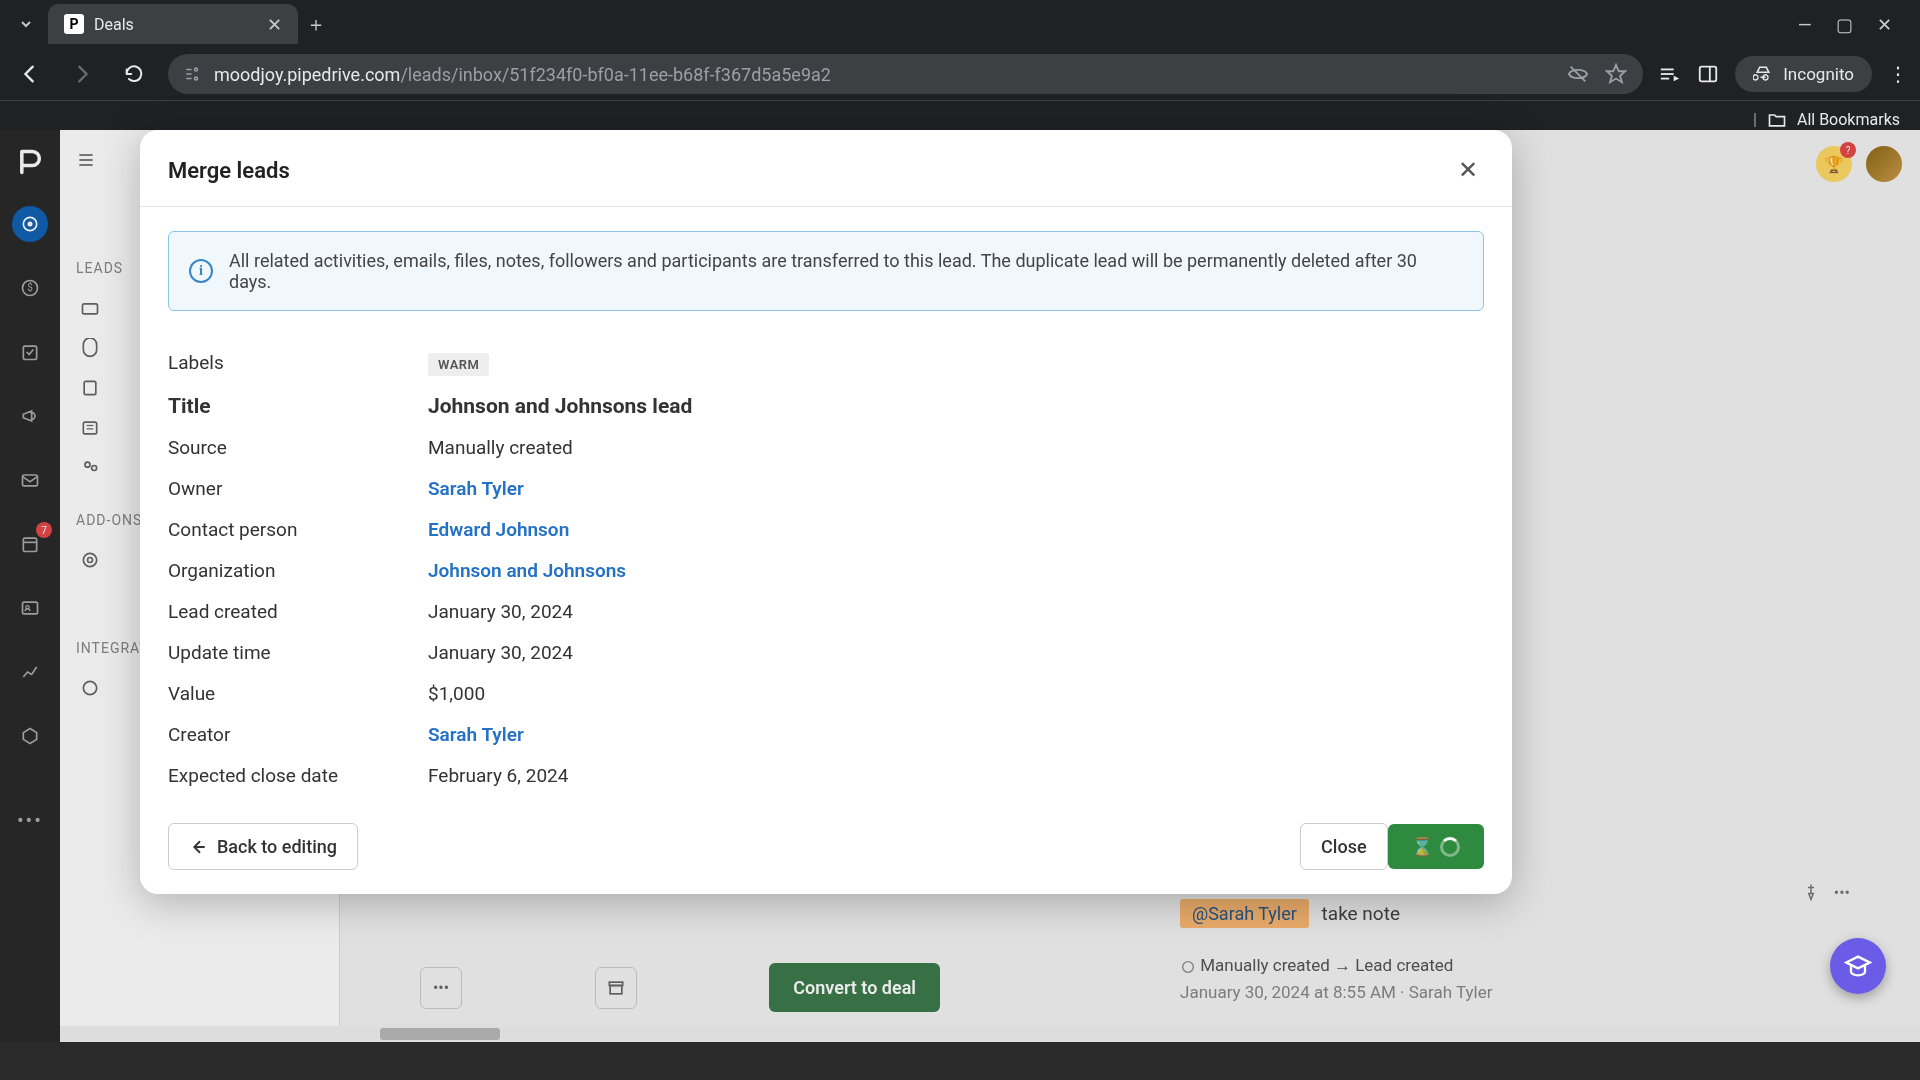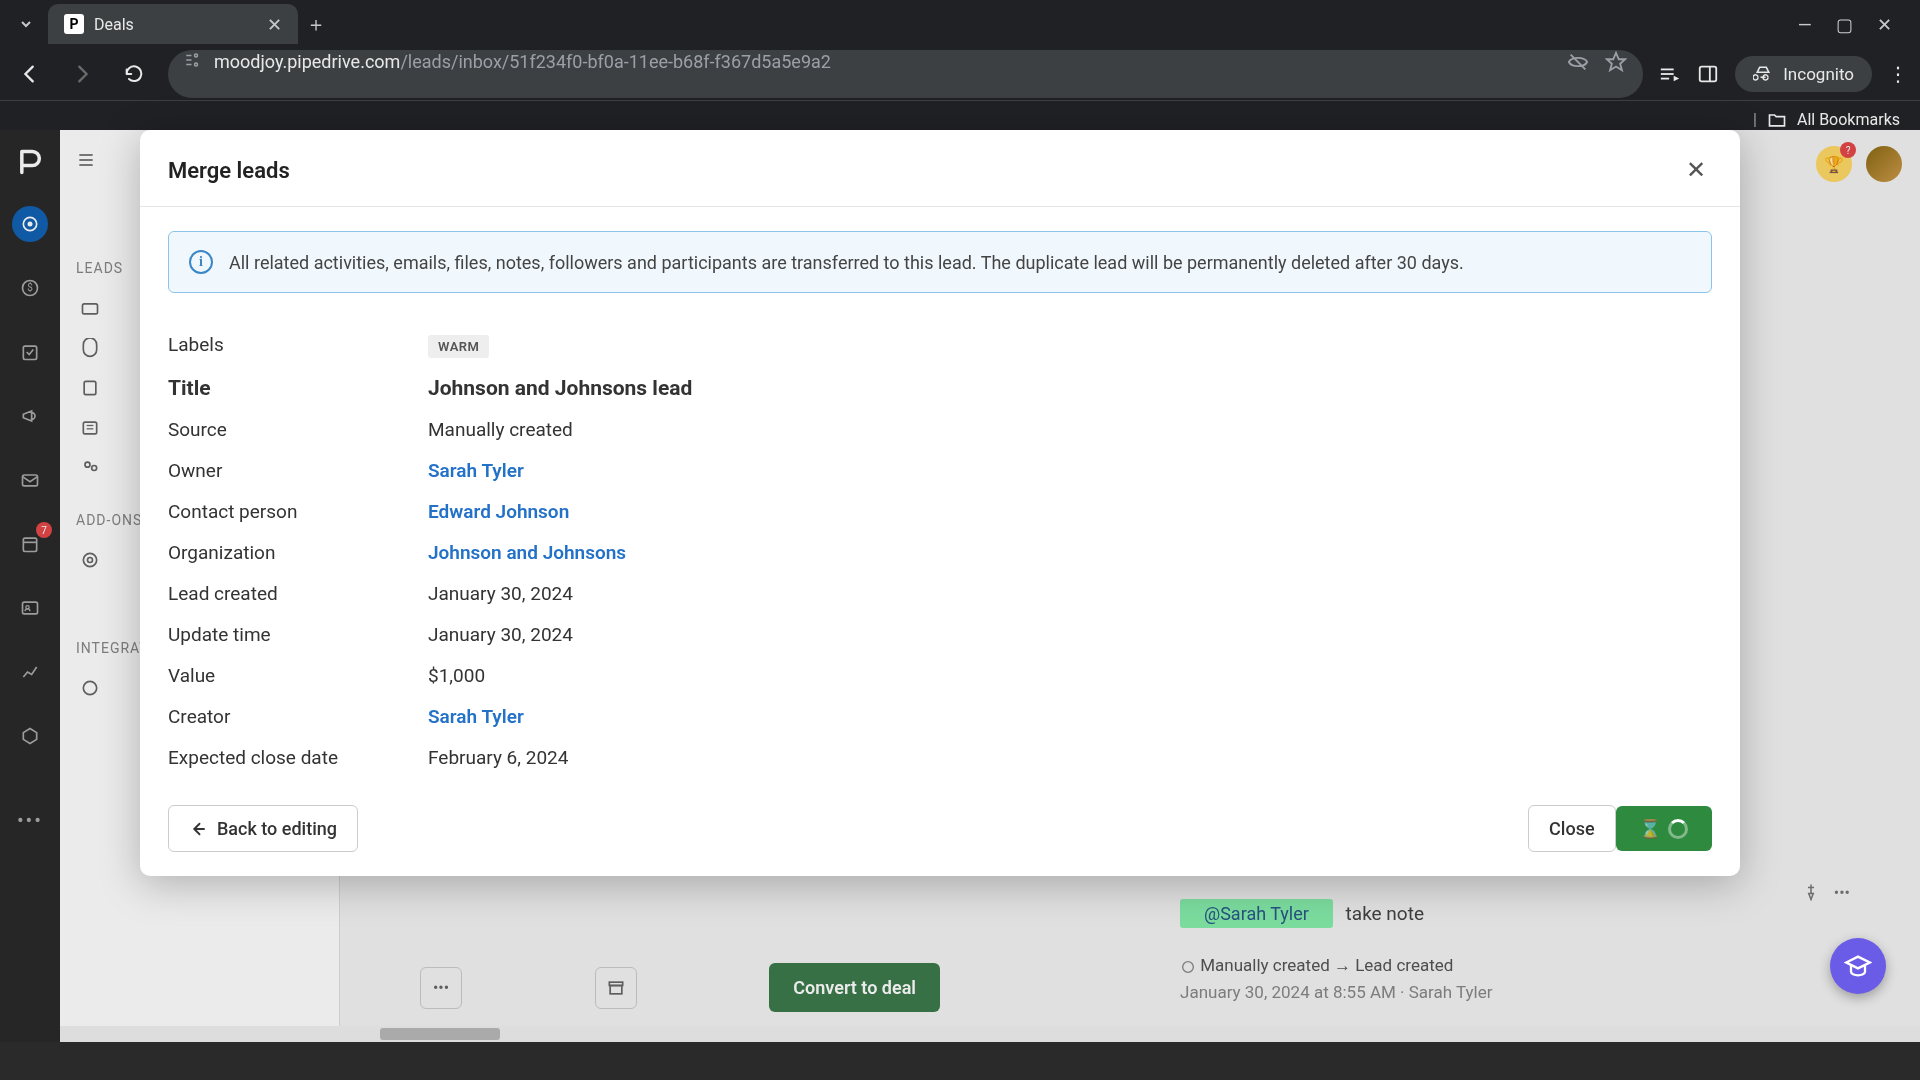--- a/index.html
+++ b/index.html
@@ -78,22 +78,23 @@
       width: 36px; height: 36px;
       display: flex; align-items: center; justify-content: center;
       color: #9aa0a6;
       font-size: 20px;
     }
     .nav-icon.active { color: #e8e8e8; }
     .url-bar {
       flex: 1;
       background: #3c4043;
       border-radius: 24px;
-      height: 48px;
-      display: flex;
+      height: 40px;
+      display: flex;
+      align-items: center;
       padding: 1px 16px;
       gap: 12px;
     }
     .url-text {
       color: #e8e8e8;
       font-size: 18px;
     }
     .url-text .domain-part { color: #e8e8e8; }
     .url-text .path-part { color: #9aa0a6; }
     .url-icons { display: flex; gap: 16px; color: #9aa0a6; margin-left: auto; font-size: 20px;}
@@ -226,23 +227,23 @@
       position: absolute;
       inset: 0;
       background: rgba(0,0,0,0.08);
     }
 
     
     .modal {
       position: absolute;
       left: 140px;
       top: 0px;
-      width: 1600px;
+      width: 1372px;
       background: #fff;
-      border-radius: 10px;
+      border-radius: 18px;
       box-shadow: 0 8px 40px rgba(0,0,0,0.25);
     }
     .modal-header {
       padding: 24px 28px 20px;
       border-bottom: 1px solid #e5e5e5;
       display: flex;
       justify-content: space-between;
       align-items: center;
     }
     .modal-title {
@@ -380,23 +381,23 @@
       font-size: 18px;
       font-weight: 600;
       margin-left: auto;
     }
     .peek-right {
       position: absolute;
       right: 40px; bottom: 40px;
       width: 680px;
     }
     .mention-chip {
-      background: #86efac;
+      background: #fdba74;
       color: #2a5a8a;
-      padding: 4px 24px;
+      padding: 4px 12px;
       border-radius: 3px;
       font-size: 18px;
     }
     .peek-right-line1 { margin-bottom: 30px; font-size: 19px; color: #444;}
     .peek-right-line2 { color: #555; font-size: 17px; }
     .peek-right-line3 { color: #888; font-size: 17px; margin-top: 6px;}
     .pin-more { position: absolute; right: 10px; bottom: 100px; display: flex; gap: 14px; color: #777;}
 
     
     .help-fab {

